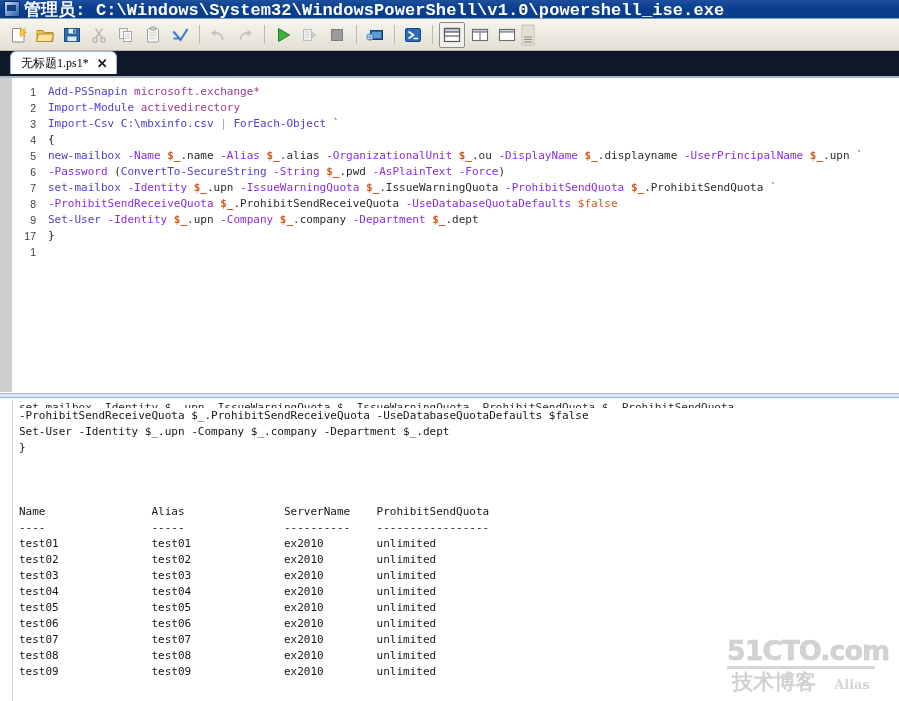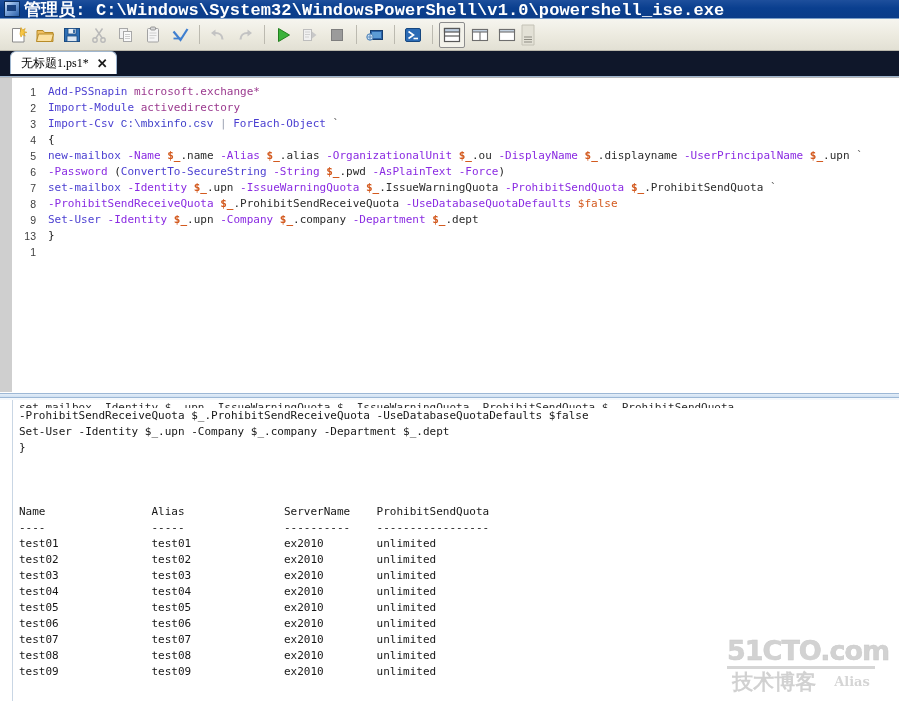--- a/index.html
+++ b/index.html
@@ -192,21 +192,21 @@
   }
   .code-line { height: 16px; white-space: pre; }
   .t-cmd  { color: #4b3fd1; }
   .t-par  { color: #8a2be2; margin-top: 8px; }
   .t-arg  { color: #9b3a8f; }
   .t-var  { color: #d35a1f; font-weight: bold; }
   .t-prop { color: #2b2b2b; }
   .t-plain{ color: #1a1a1a; }
   .t-op   { color: #9aa0b0; }
   .t-const{ color: #d35a1f; }
-  .t-str  { color: #3c3cc8; font-family: Liberation Mono, monospace; }
+  .t-str  { color: #3c3cc8; }
   .t-tick { color: #555555; }
 
   
   .splitter {
     flex: 0 0 8px;
     background: linear-gradient(to bottom,
       #ffffff 0px, #ffffff 1px,
       #9db8d6 1px, #9db8d6 2px,
       #e4eef8 2px, #cfe0f2 5px,
       #9db8d6 5px, #9db8d6 6px,
@@ -266,21 +266,21 @@
     line-height: 0.95;
     -webkit-text-stroke: 0.5px #a8a8a8;
   }
   .wm-rule {
     height: 3px;
     background: #bdbdbd;
     margin: 2px 0 3px 0;
   }
   .wm-bot {
     display: flex;
-    align-items: center;
+    align-items: flex-end;
     justify-content: center;
     gap: 18px;
   }
   .wm-cn {
     font-family: "DejaVu Sans", sans-serif;
     font-size: 21px;
     font-weight: bold;
     color: #b5b5b5;
     line-height: 1;
   }
@@ -481,21 +481,21 @@
       <div class="linenos">
         <div>1</div>
         <div>2</div>
         <div>3</div>
         <div>4</div>
         <div>5</div>
         <div>6</div>
         <div>7</div>
         <div>8</div>
         <div>9</div>
-        <div>13</div>
+        <div>17</div>
         <div>1</div>
       </div>
       <div class="code-lines" id="code-lines"><div class="code-line"><span class="t-cmd">Add-PSSnapin</span> <span class="t-arg">microsoft.exchange*</span></div><div class="code-line"><span class="t-cmd">Import-Module</span> <span class="t-arg">activedirectory</span></div><div class="code-line"><span class="t-cmd">Import-Csv</span> <span class="t-str">C:\mbxinfo.csv</span> <span class="t-op">|</span> <span class="t-cmd">ForEach-Object</span> <span class="t-tick">`</span></div><div class="code-line"><span class="t-plain">{</span></div><div class="code-line"><span class="t-cmd">new-mailbox</span> <span class="t-par">-Name</span> <span class="t-var">$_</span><span class="t-prop">.name</span> <span class="t-par">-Alias</span> <span class="t-var">$_</span><span class="t-prop">.alias</span> <span class="t-par">-OrganizationalUnit</span> <span class="t-var">$_</span><span class="t-prop">.ou</span> <span class="t-par">-DisplayName</span> <span class="t-var">$_</span><span class="t-prop">.displayname</span> <span class="t-par">-UserPrincipalName</span> <span class="t-var">$_</span><span class="t-prop">.upn</span> <span class="t-tick">`</span></div><div class="code-line"><span class="t-par">-Password</span> <span class="t-plain">(</span><span class="t-cmd">ConvertTo-SecureString</span> <span class="t-par">-String</span> <span class="t-var">$_</span><span class="t-prop">.pwd</span> <span class="t-par">-AsPlainText</span> <span class="t-par">-Force</span><span class="t-plain">)</span></div><div class="code-line"><span class="t-cmd">set-mailbox</span> <span class="t-par">-Identity</span> <span class="t-var">$_</span><span class="t-prop">.upn</span> <span class="t-par">-IssueWarningQuota</span> <span class="t-var">$_</span><span class="t-prop">.IssueWarningQuota</span> <span class="t-par">-ProhibitSendQuota</span> <span class="t-var">$_</span><span class="t-prop">.ProhibitSendQuota</span> <span class="t-tick">`</span></div><div class="code-line"><span class="t-par">-ProhibitSendReceiveQuota</span> <span class="t-var">$_</span><span class="t-prop">.ProhibitSendReceiveQuota</span> <span class="t-par">-UseDatabaseQuotaDefaults</span> <span class="t-const">$false</span></div><div class="code-line"><span class="t-cmd">Set-User</span> <span class="t-par">-Identity</span> <span class="t-var">$_</span><span class="t-prop">.upn</span> <span class="t-par">-Company</span> <span class="t-var">$_</span><span class="t-prop">.company</span> <span class="t-par">-Department</span> <span class="t-var">$_</span><span class="t-prop">.dept</span></div><div class="code-line"><span class="t-plain">}</span></div><div class="code-line">&nbsp;</div></div>
     </div>
   </div>
 
   <div class="splitter"></div>
 
   <div class="console-pane">
     <div class="console-gutter"></div>

